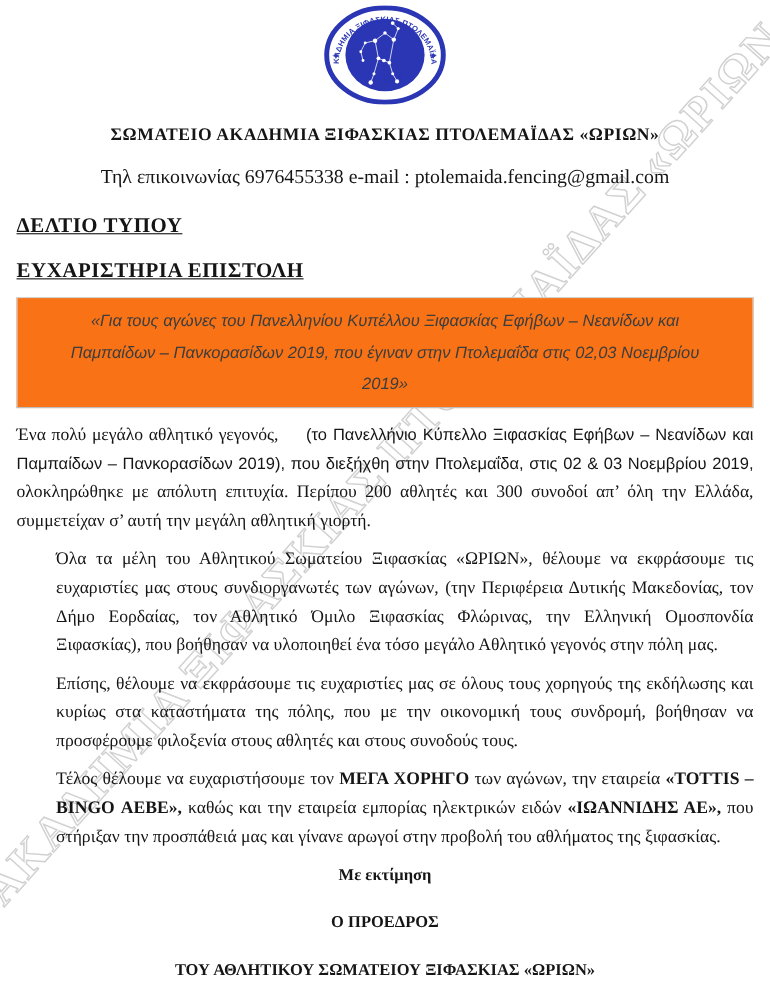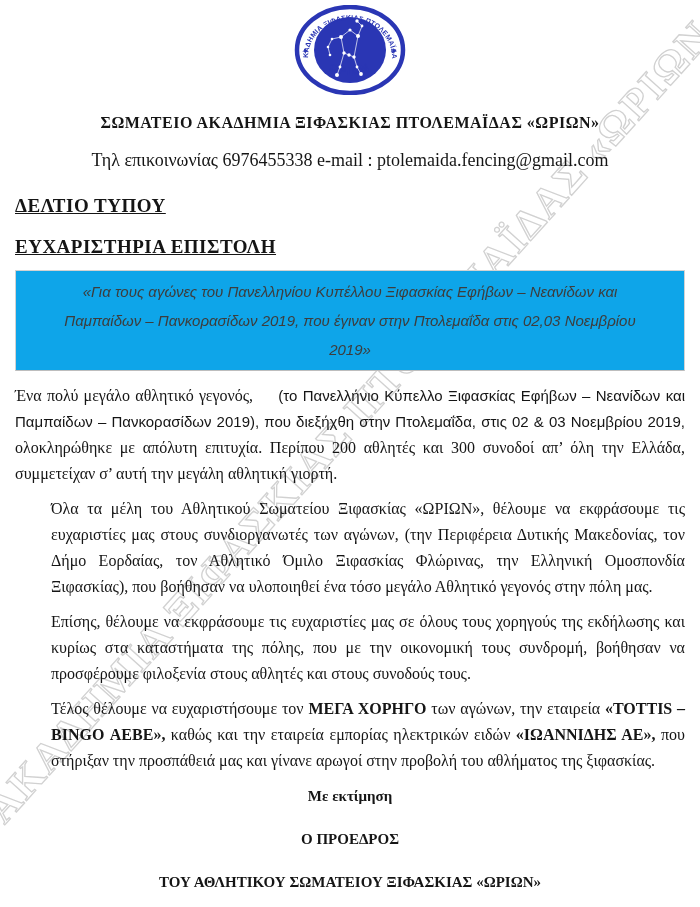--- a/index.html
+++ b/index.html
@@ -24,21 +24,21 @@
   }
   .contact-line{text-align:center;margin-top:15px;font-size:18px;line-height:19px;}
   .doc-heading{
     font-weight:bold;font-size:19px;line-height:21px;
     text-decoration:underline;letter-spacing:.5px;
   }
   .doc-heading.first{margin-top:25px;}
   .doc-heading.second{margin-top:20px;}
   .quote-box{
     margin-top:13px;border:1px solid #d2d2d2;border-bottom-color:#bdbdbd;
-    background:#0ea5e9;padding:6px 28px;text-align:center;
+    background:#f97316;padding:6px 28px;text-align:center;
     font-family:"Liberation Sans",sans-serif;font-style:italic;
     font-size:15px;line-height:29px;color:#3d3d3d;
   }
   .body-par{margin:12px 0 0;text-align:justify;font-size:16px;line-height:26px;}
   .body-par + .body-par{margin-top:9px;margin-left:36px;}
   .run.sans{font-family:"Liberation Sans",sans-serif;font-size:15px;margin-left:20px;}
   .run.serif-bold{font-weight:bold;}
   .signature{ text-align:center;font-weight:bold;font-size:15px;line-height:19px;}
   .sig-line{margin-top:24px;}
   .sig-line.closing{margin-top:13px;}

